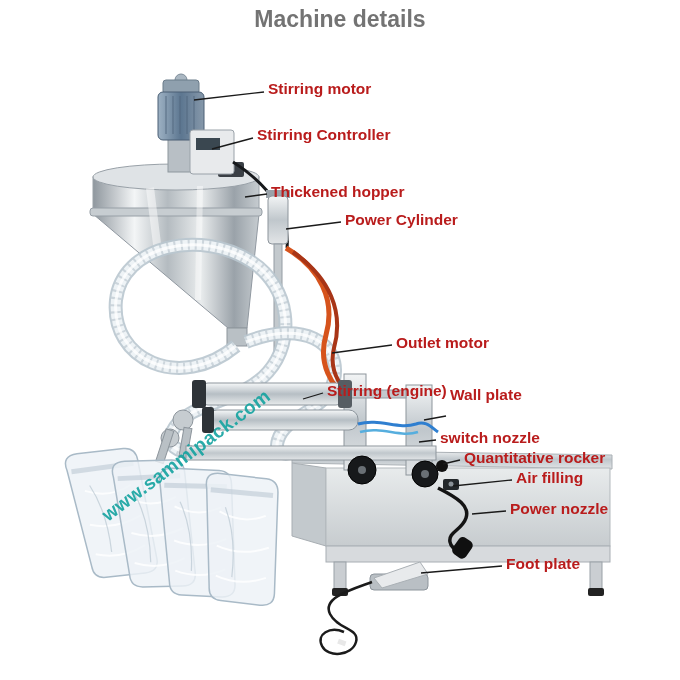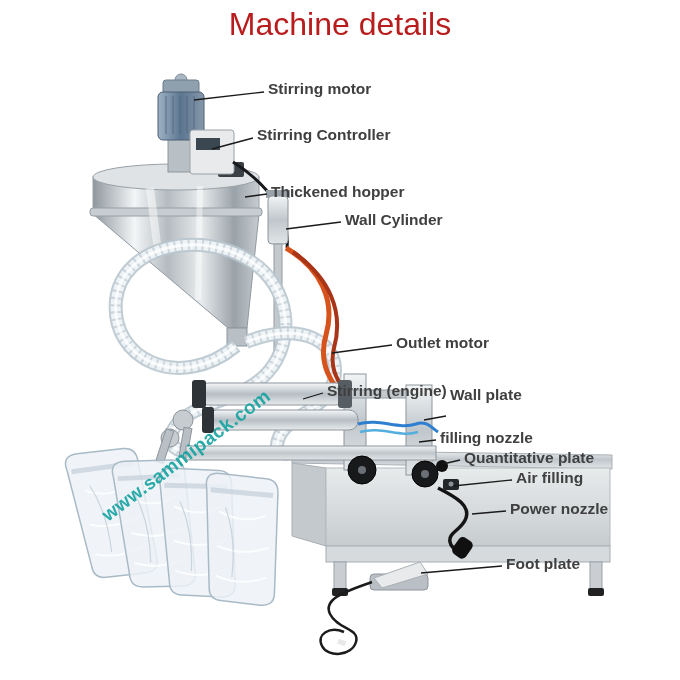--- a/index.html
+++ b/index.html
@@ -1,20 +1,20 @@
 <!DOCTYPE html>
 <html><head>
 <meta charset="utf-8">
 <style>
   html,body{margin:0;padding:0;background:#ffffff;}
   .stage{position:relative;width:680px;height:680px;background:#ffffff;overflow:hidden;
          font-family:"Liberation Sans",sans-serif;}
   .title{position:absolute;top:6px;left:0;width:100%;text-align:center;
-         font-size:32px;font-weight:400;color:#b91c1c;}
-  .label{position:absolute;font-size:15.5px;font-weight:700;color:#404040;white-space:nowrap;}
+         font-size:23px;font-weight:700;color:#737373;}
+  .label{position:absolute;font-size:15.5px;font-weight:700;color:#b91c1c;white-space:nowrap;}
   svg.art{position:absolute;left:0;top:0;}
 </style>
 </head>
 <body>
 
 <div class="stage">
 
   <div class="title">Machine details</div>
 
   <svg class="art" width="680" height="680" viewBox="0 0 680 680">
@@ -189,23 +189,23 @@
       <line x1="460" y1="460" x2="443" y2="464"></line>
       <line x1="512" y1="480" x2="453" y2="486"></line>
       <line x1="506" y1="511" x2="472" y2="514"></line>
       <line x1="502" y1="566" x2="421" y2="573"></line>
     </g>
   </svg>
 
   <div class="label" style="left:268px;top:80px">Stirring motor</div>
   <div class="label" style="left:257px;top:126px">Stirring Controller</div>
   <div class="label" style="left:271px;top:183px">Thickened hopper</div>
-  <div class="label" style="left:345px;top:211px">Wall Cylinder</div>
+  <div class="label" style="left:345px;top:211px">Power Cylinder</div>
   <div class="label" style="left:396px;top:334px">Outlet motor</div>
   <div class="label" style="left:327px;top:382px">Stirring (engine)</div>
   <div class="label" style="left:450px;top:386px">Wall plate</div>
-  <div class="label" style="left:440px;top:429px">filling nozzle</div>
-  <div class="label" style="left:464px;top:449px">Quantitative plate</div>
+  <div class="label" style="left:440px;top:429px">switch nozzle</div>
+  <div class="label" style="left:464px;top:449px">Quantitative rocker</div>
   <div class="label" style="left:516px;top:469px">Air filling</div>
   <div class="label" style="left:510px;top:500px">Power nozzle</div>
   <div class="label" style="left:506px;top:555px">Foot plate</div>
 
 </div>
 
 </body></html>

